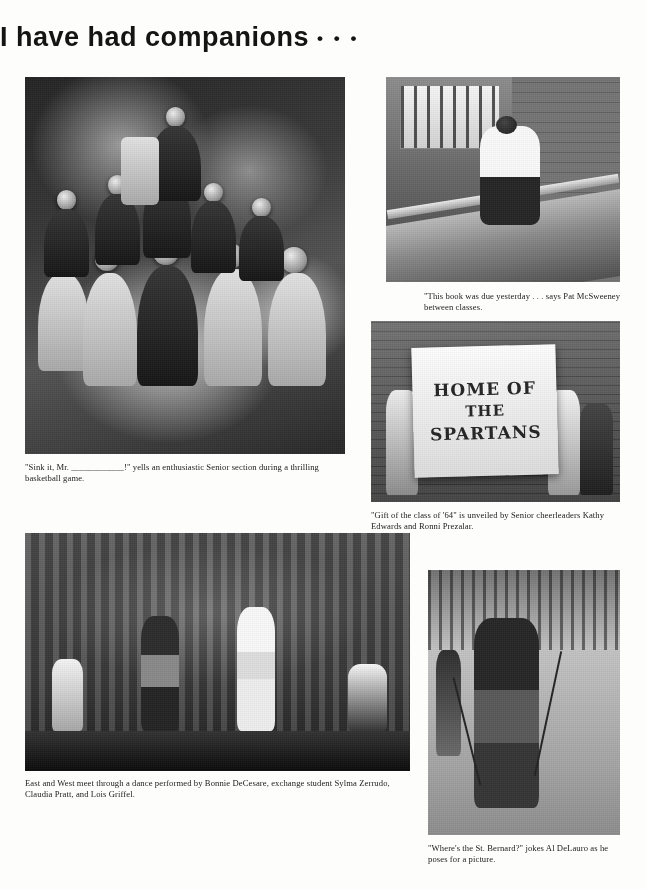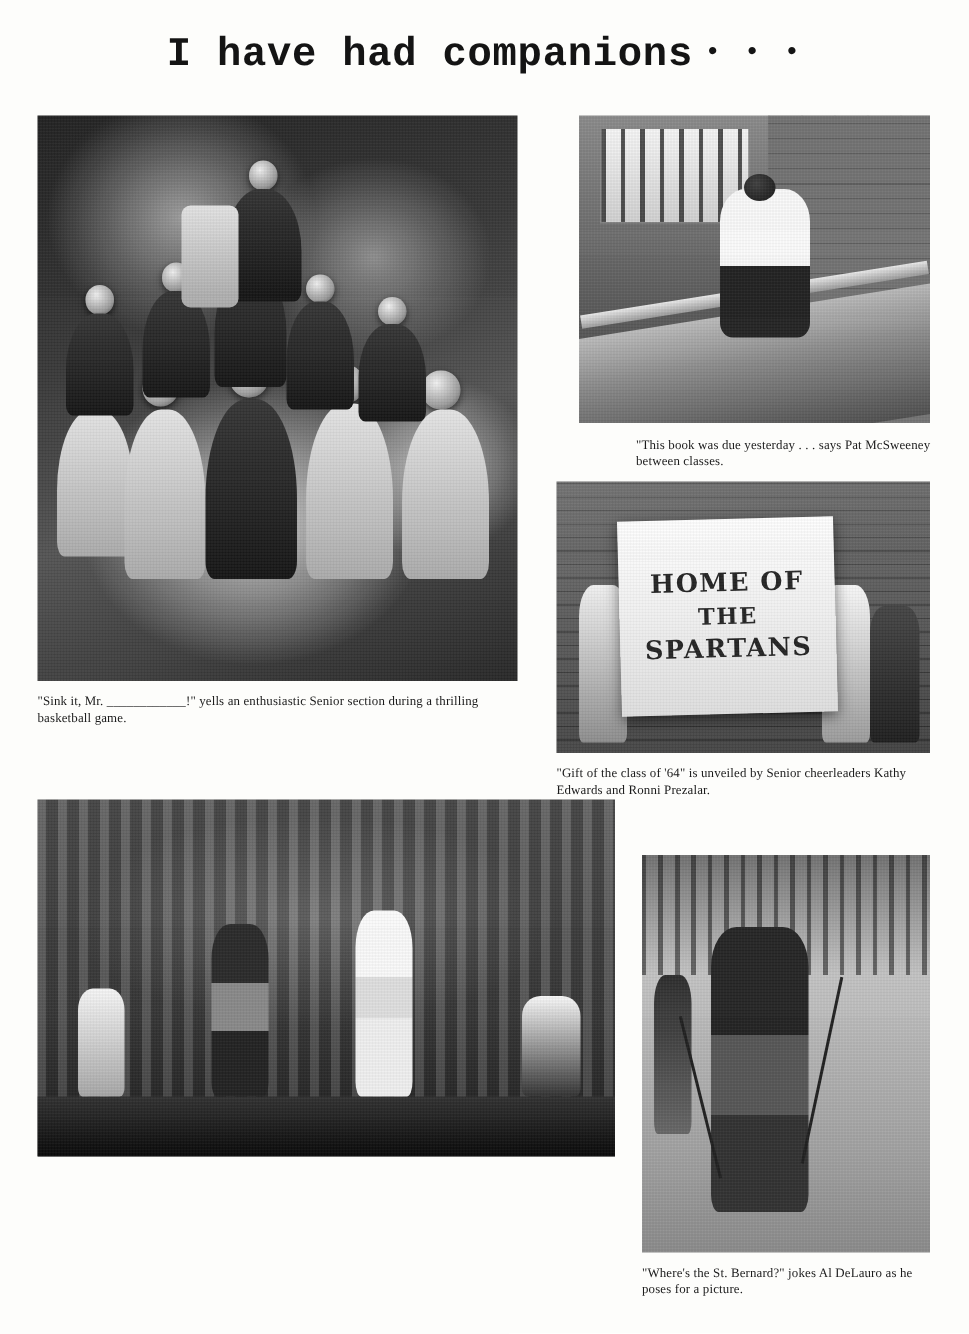--- a/index.html
+++ b/index.html
@@ -21,22 +21,22 @@
     inset: 0;
     background: #fdfdfb;
   }
 
   
   .page-title {
     position: absolute;
     top: 22px;
     left: 0;
     width: 536px;
-    text-align: right;
-    font-family: Liberation Mono, monospace;
+    text-align: left;
+    font-family: Liberation Sans, sans-serif;
     font-weight: bold;
     font-size: 27px;
     letter-spacing: 0.5px;
     color: #141414;
     white-space: nowrap;
   }
   .page-title .dots {
     font-size: 17px;
     letter-spacing: 3px;
     vertical-align: middle;
@@ -297,20 +297,21 @@
 
   <div class="photo" id="photo-dance">
     <div class="curtain"></div>
     <div class="floor"></div>
     <div class="dancer d1"></div>
     <div class="dancer d2"></div>
     <div class="dancer d3"></div>
     <div class="dancer d4"></div>
     <div class="grain"></div>
   </div>
+  <div class="caption" style="left:25px; top:778px; width:386px;">East and West meet through a dance performed by Bonnie DeCesare, exchange student Sylma Zerrudo, Claudia Pratt, and Lois Griffel.</div>
 
   <div class="photo" id="photo-ski">
     <div class="trees"></div>
     <div class="skier2"></div>
     <div class="skier"></div>
     <div class="pole pole1"></div>
     <div class="pole pole2"></div>
     <div class="grain"></div>
   </div>
   <div class="caption" style="left:428px; top:843px; width:194px;">"Where's the St. Bernard?" jokes Al DeLauro as he poses for a picture.</div>

